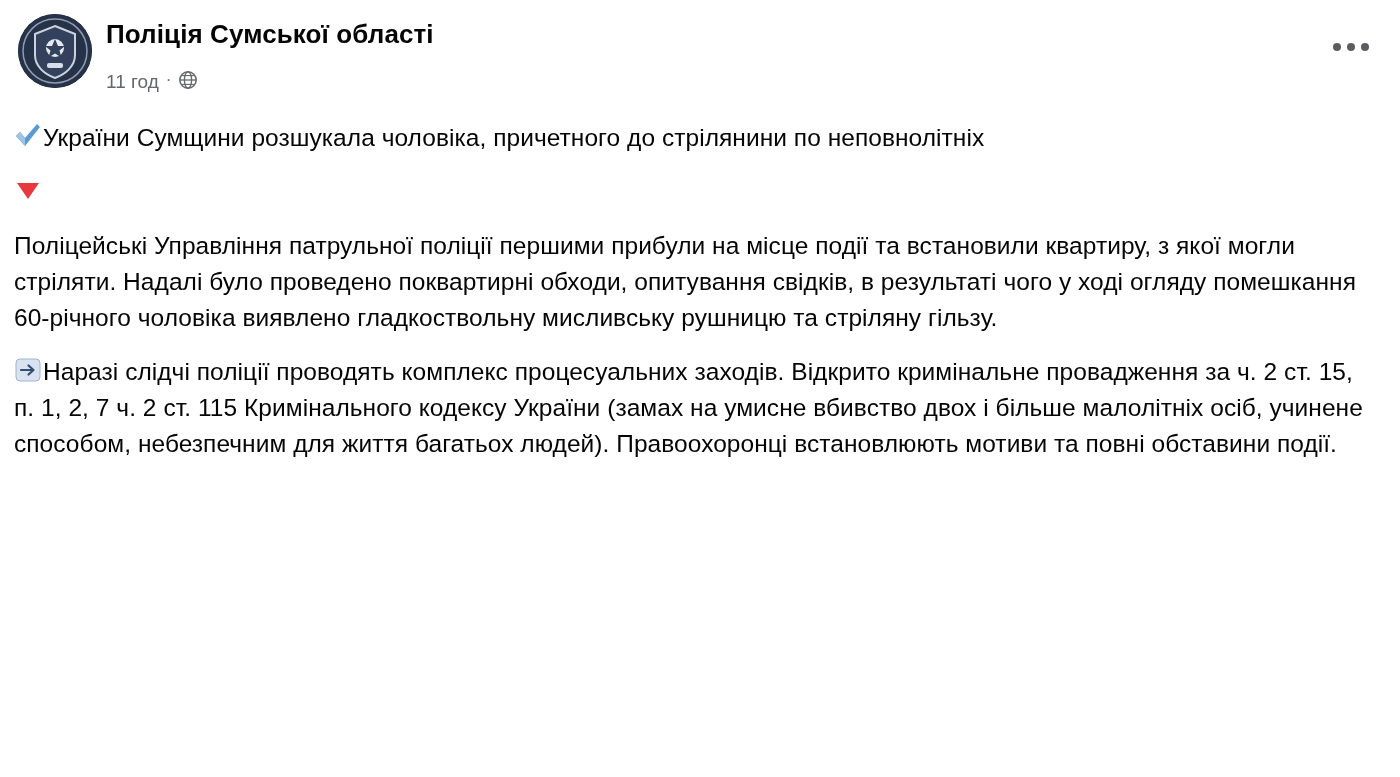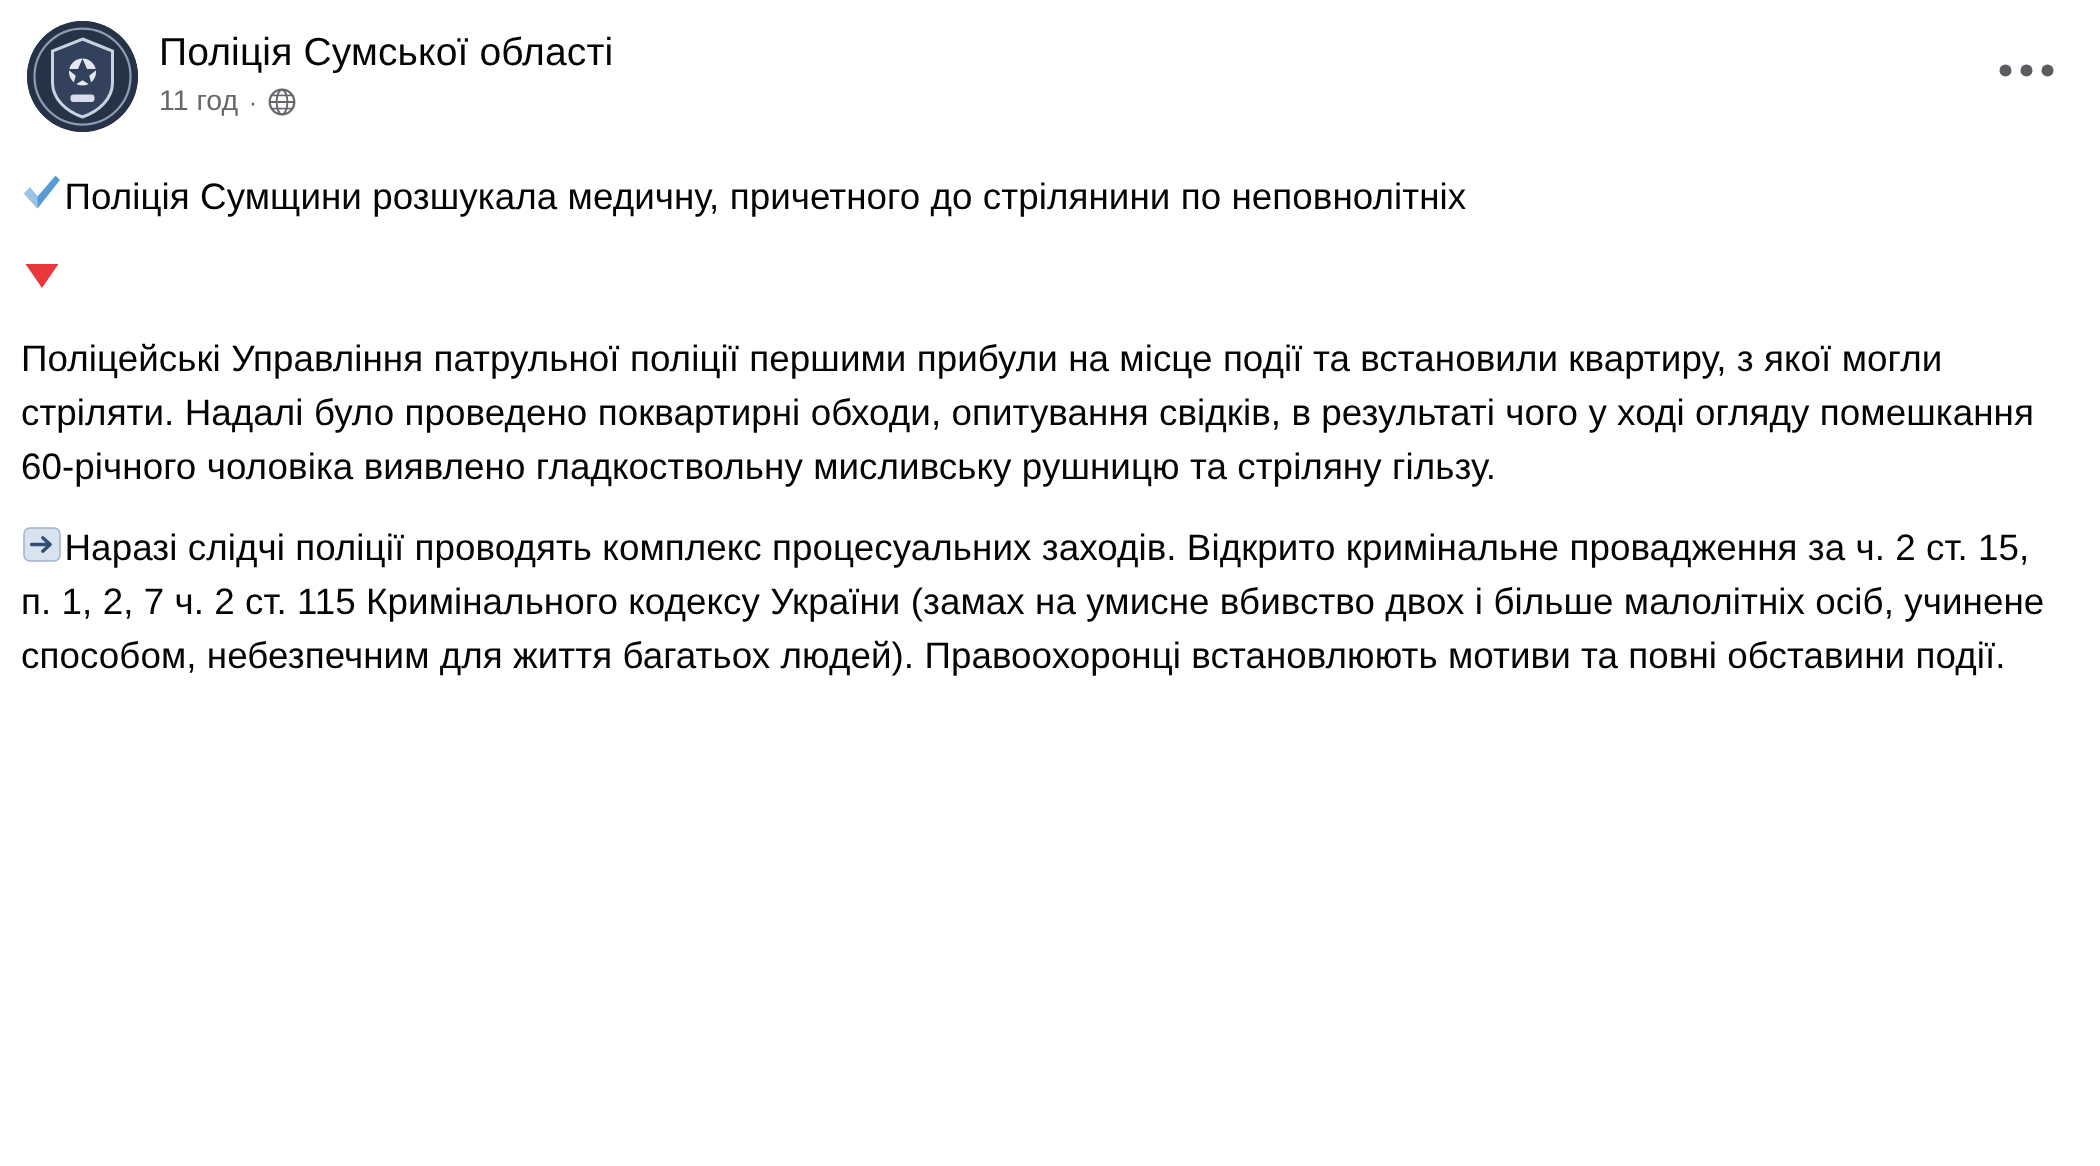--- a/index.html
+++ b/index.html
@@ -42,30 +42,30 @@
   }
   .avatar svg { display: block; }
   .header-text {
     display: flex;
     flex-direction: column;
     justify-content: center;
     padding-top: 4px;
   }
   .page-name {
     font-size: 26px;
-    font-weight: normal;
+    font-weight: bold;
     line-height: 32px;
     color: #050505;
     letter-spacing: 0.1px;
   }
   .meta-row {
     display: flex;
-    align-items: center;
+    align-items: flex-start;
     gap: 7px;
-    margin-top: 6px;
+    margin-top: 20px;
     font-size: 19px;
     color: #65676b;
     line-height: 24px;
   }
   .meta-dot {
     color: #65676b;
     font-size: 17px;
     line-height: 19px;
   }
   .globe-icon {
@@ -155,21 +155,21 @@
   </div>
 
   <div class="post-body">
 
     <p class="para">
       <span class="emoji">
         <svg width="28" height="26" viewBox="0 0 28 26" aria-hidden="true">
           <path d="M2 13 L6 9 L11 15 L23 1 L26 4 L11 23 Z" fill="#5b9bd5"></path>
           <path d="M2 13 L6 9 L11 15 L11 23 Z" fill="#9dc3e6"></path>
         </svg>
-      </span><span>Поліція Сумщини розшукала медичну, причетного до стрілянини по неповнолітніх</span>
+      </span><span>України Сумщини розшукала чоловіка, причетного до стрілянини по неповнолітніх</span>
     </p>
 
     <p class="para">
       <span class="emoji">
         <svg width="28" height="26" viewBox="0 0 28 26" aria-hidden="true">
           <path d="M3 6 L25 6 L14 22 Z" fill="#e8383d"></path>
         </svg>
       </span>
     </p>
 

